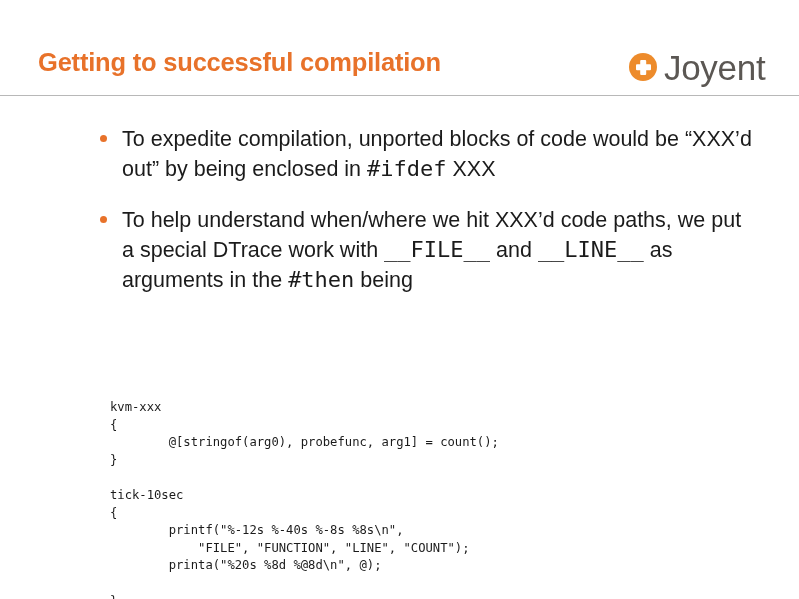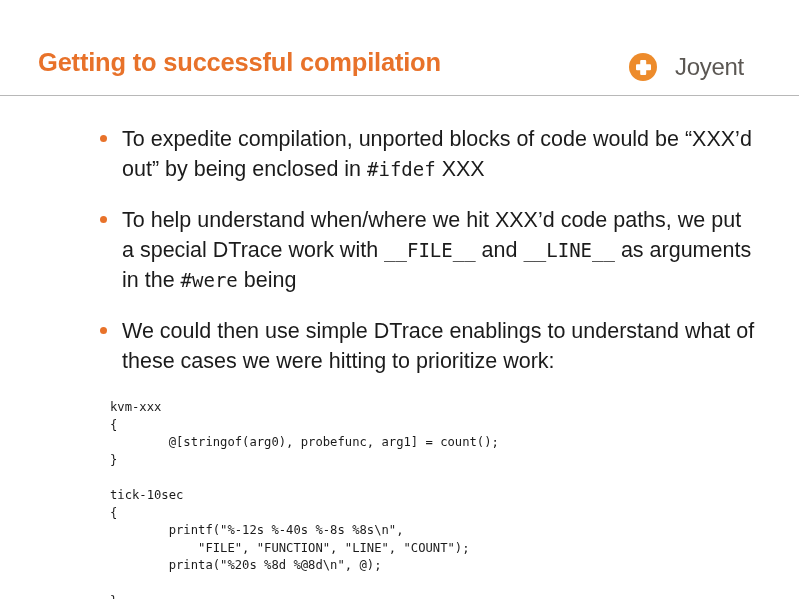--- a/index.html
+++ b/index.html
@@ -77,23 +77,23 @@
     transform: translateX(-50%);
   }
   .logo-mark::after {
     top: 50%;
     left: 6.5px;
     width: 15px;
     height: 5.6px;
     transform: translateY(-50%);
   }
   .logo-word {
-    font-size: 24px;
+    font-size: 35px;
     color: #5b5753;
-    margin-left: 18px;
+    margin-left: 7px;
     line-height: 1;
     letter-spacing: -0.3px;
     white-space: nowrap;
   }
 
   
   .body {
     position: absolute;
     left: 98px;
     top: 124px;
@@ -112,21 +112,21 @@
     left: 2px;
     top: 11px;
     width: 7px;
     height: 7px;
     border-radius: 50%;
     background: #e8722a;
   }
   .bullet-text { display: block; }
   .mono {
     font-family: "DejaVu Sans Mono", monospace;
-    font-size: 19px;
+    font-size: 22px;
     letter-spacing: 0px;
   }
 
   
   .code-block {
     position: absolute;
     left: 110px;
     top: 399px;
     font-family: "DejaVu Sans Mono", monospace;
     font-size: 12.2px;
@@ -152,25 +152,21 @@
     <div class="header-rule"></div>
   </div>
 
   <div class="body">
     <div class="bullet">
       <span class="dot"></span>
       <span class="bullet-text"><span>To expedite compilation, unported blocks of code would be “XXX’d out” by being enclosed in </span><span class="mono">#ifdef</span><span> XXX</span></span>
     </div>
     <div class="bullet">
       <span class="dot"></span>
-      <span class="bullet-text"><span>To help understand when/where we hit XXX’d code paths, we put a special DTrace work with </span><span class="mono">__FILE__</span><span> and </span><span class="mono">__LINE__</span><span> as arguments in the </span><span class="mono">#were</span><span> being</span></span>
-    </div>
-    <div class="bullet">
-      <span class="dot"></span>
-      <span class="bullet-text"><span>We could then use simple DTrace enablings to understand what of these cases we were hitting to prioritize work:</span></span>
+      <span class="bullet-text"><span>To help understand when/where we hit XXX’d code paths, we put a special DTrace work with </span><span class="mono">__FILE__</span><span> and </span><span class="mono">__LINE__</span><span> as arguments in the </span><span class="mono">#then</span><span> being</span></span>
     </div>
   </div>
 
   <pre class="code-block">kvm-xxx
 {
         @[stringof(arg0), probefunc, arg1] = count();
 }
 
 tick-10sec
 {

